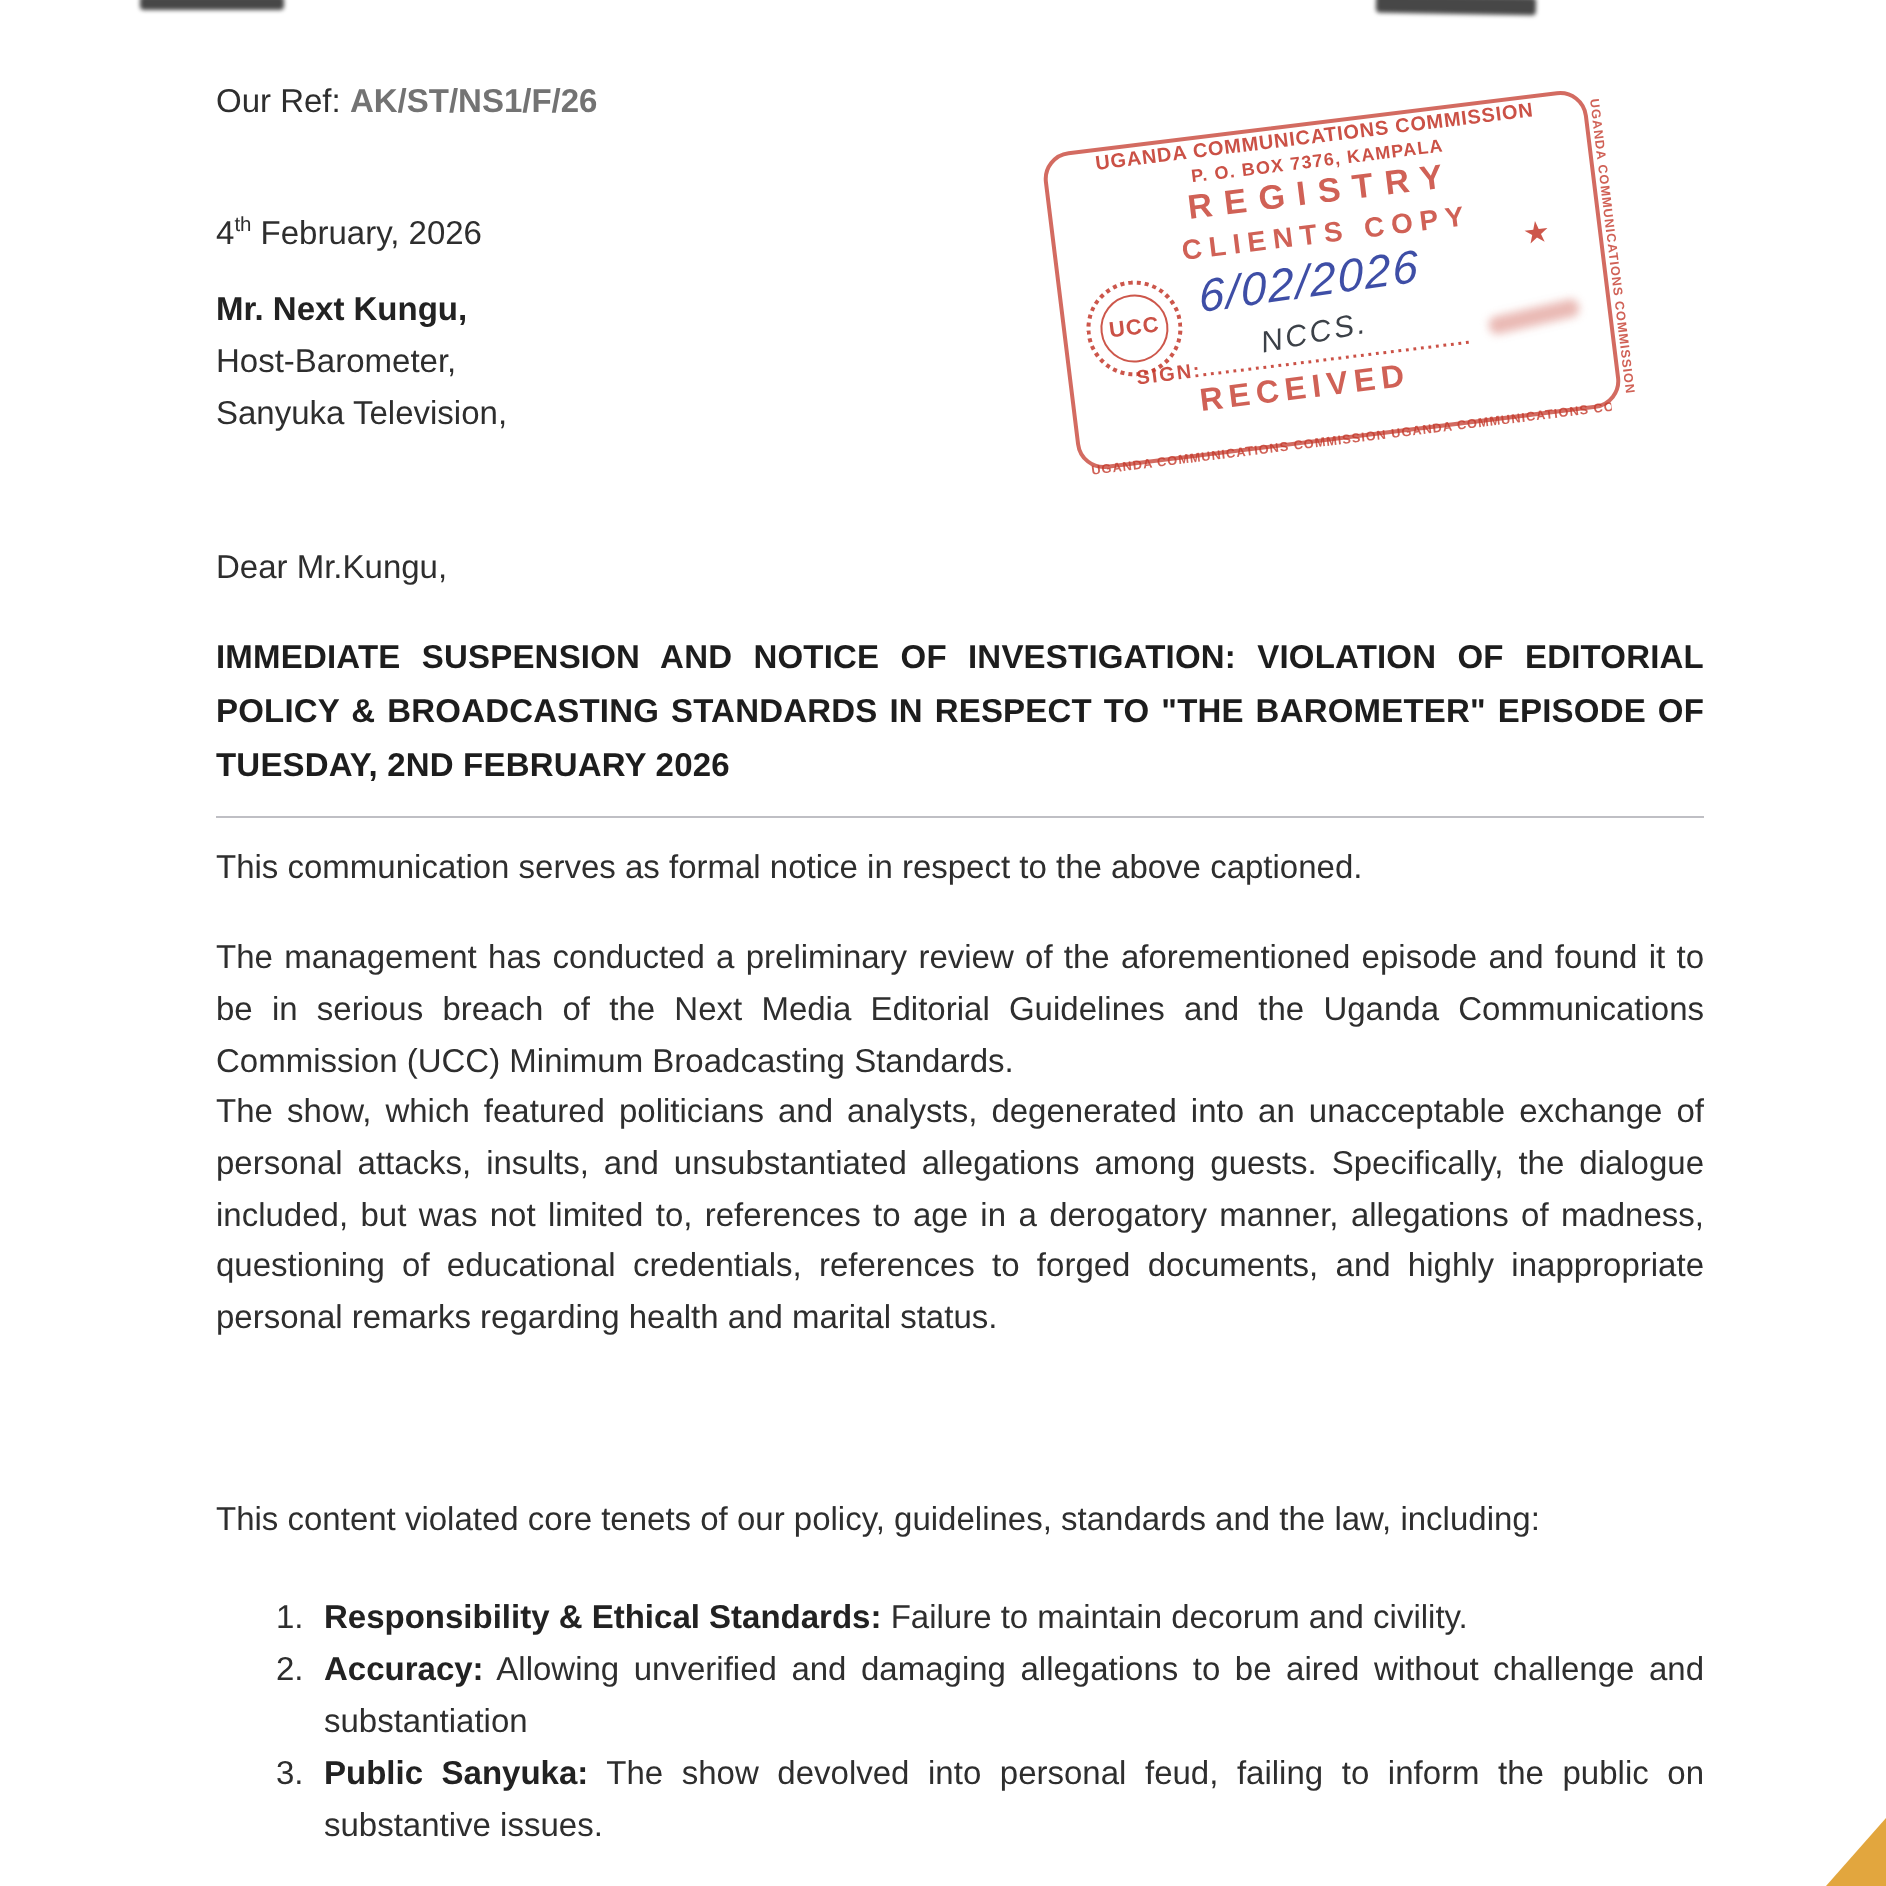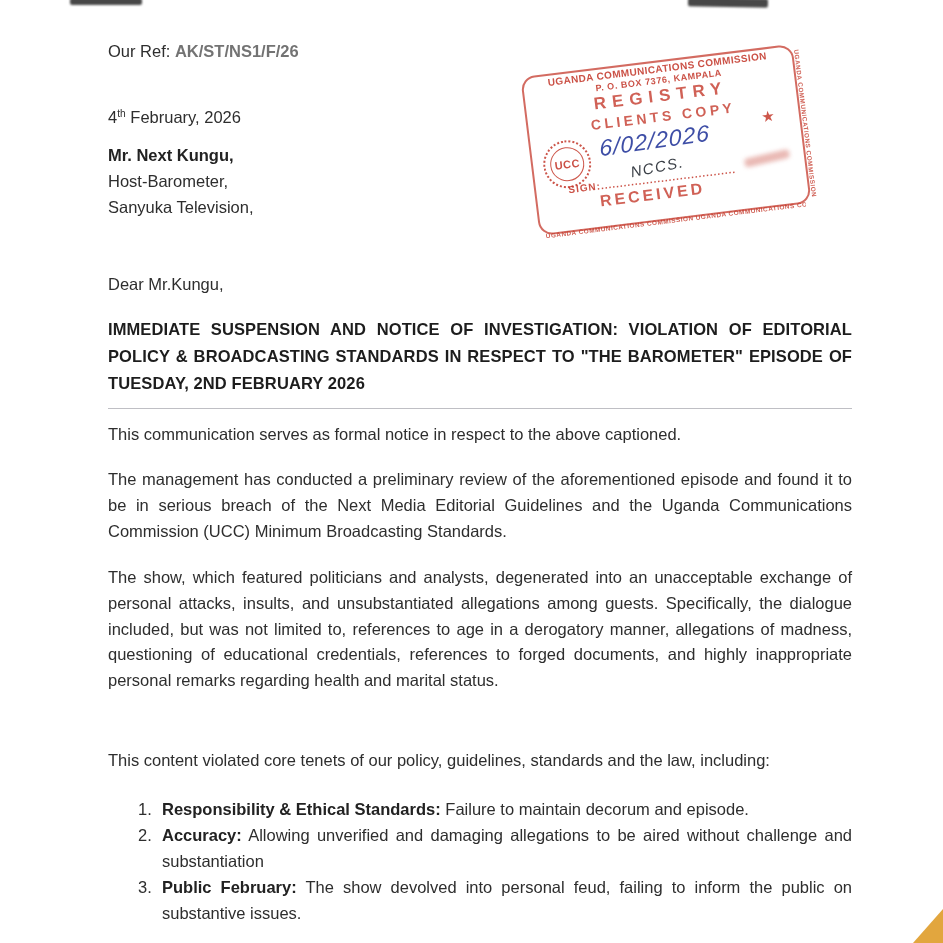--- a/index.html
+++ b/index.html
@@ -41,21 +41,21 @@
     font-weight: 700; color: #1d1d1d;
     text-align: justify; line-height: 27px;
     letter-spacing: 0.1px;
   }
   .divider {
     position: absolute; top: 408px; left: 0; width: 744px;
     border: 0; border-top: 1.5px solid #bfbfc4; margin: 0;
   }
   .p1 { top: 421px; }
   .p2 { top: 467px; text-align: justify; line-height: 25.8px; }
-  .p3 { top: 565px; text-align: justify; line-height: 25.8px; }
+  .p3 { top: 544px; text-align: justify; line-height: 25.8px; }
   .p4 { top: 747px; }
   .violations { top: 796px; }
   .v-row { display: flex; line-height: 26px; margin-bottom: 0; }
   .v-num { width: 24px; flex: 0 0 24px; margin-left: 30px; }
   .v-body { flex: 1; text-align: justify; }
   .v-title { font-weight: 700; color: #222; }
   
   .stamp {
     position: absolute; left: 529px; top: 60px;
     width: 274px; height: 160px;
@@ -193,26 +193,26 @@
     <hr class="divider">
 
     <div class="block p1">This communication serves as formal notice in respect to the above captioned.</div>
     <div class="block p2">The management has conducted a preliminary review of the aforementioned episode and found it to be in serious breach of the Next Media Editorial Guidelines and the Uganda Communications Commission (UCC) Minimum Broadcasting Standards.</div>
     <div class="block p3">The show, which featured politicians and analysts, degenerated into an unacceptable exchange of personal attacks, insults, and unsubstantiated allegations among guests. Specifically, the dialogue included, but was not limited to, references to age in a derogatory manner, allegations of madness, questioning of educational credentials, references to forged documents, and highly inappropriate personal remarks regarding health and marital status.</div>
     <div class="block p4">This content violated core tenets of our policy, guidelines, standards and the law, including:</div>
 
     <div class="block violations">
       <div class="v-row">
         <span class="v-num">1.</span>
-        <span class="v-body"><span class="v-title">Responsibility &amp; Ethical Standards:</span><span> Failure to maintain decorum and episode.</span></span>
+        <span class="v-body"><span class="v-title">Responsibility &amp; Ethical Standards:</span><span> Failure to maintain decorum and civility.</span></span>
       </div>
       <div class="v-row">
         <span class="v-num">2.</span>
         <span class="v-body"><span class="v-title">Accuracy:</span><span> Allowing unverified and damaging allegations to be aired without challenge and substantiation</span></span>
       </div>
       <div class="v-row">
         <span class="v-num">3.</span>
-        <span class="v-body"><span class="v-title">Public February:</span><span> The show devolved into personal feud, failing to inform the public on substantive issues.</span></span>
+        <span class="v-body"><span class="v-title">Public Sanyuka:</span><span> The show devolved into personal feud, failing to inform the public on substantive issues.</span></span>
       </div>
     </div>
 
   </div>
 </div>
 
 </body></html>

